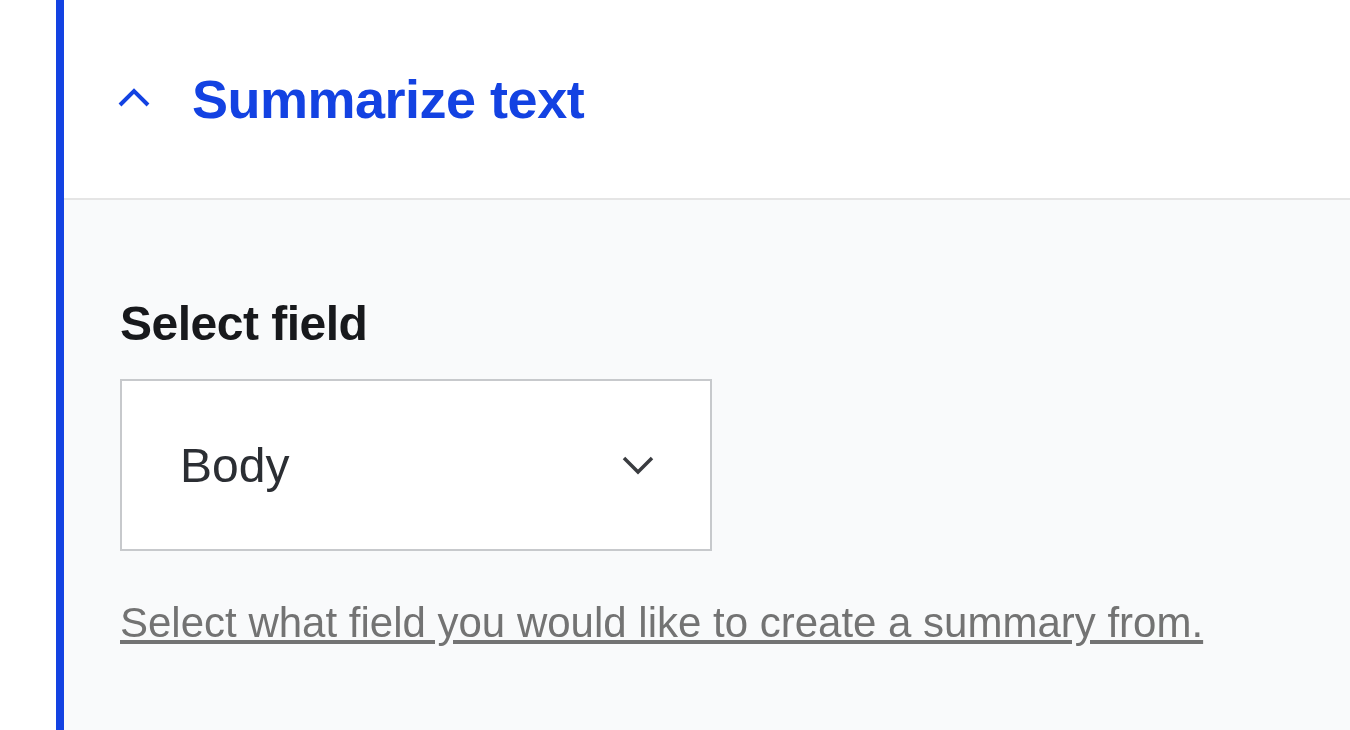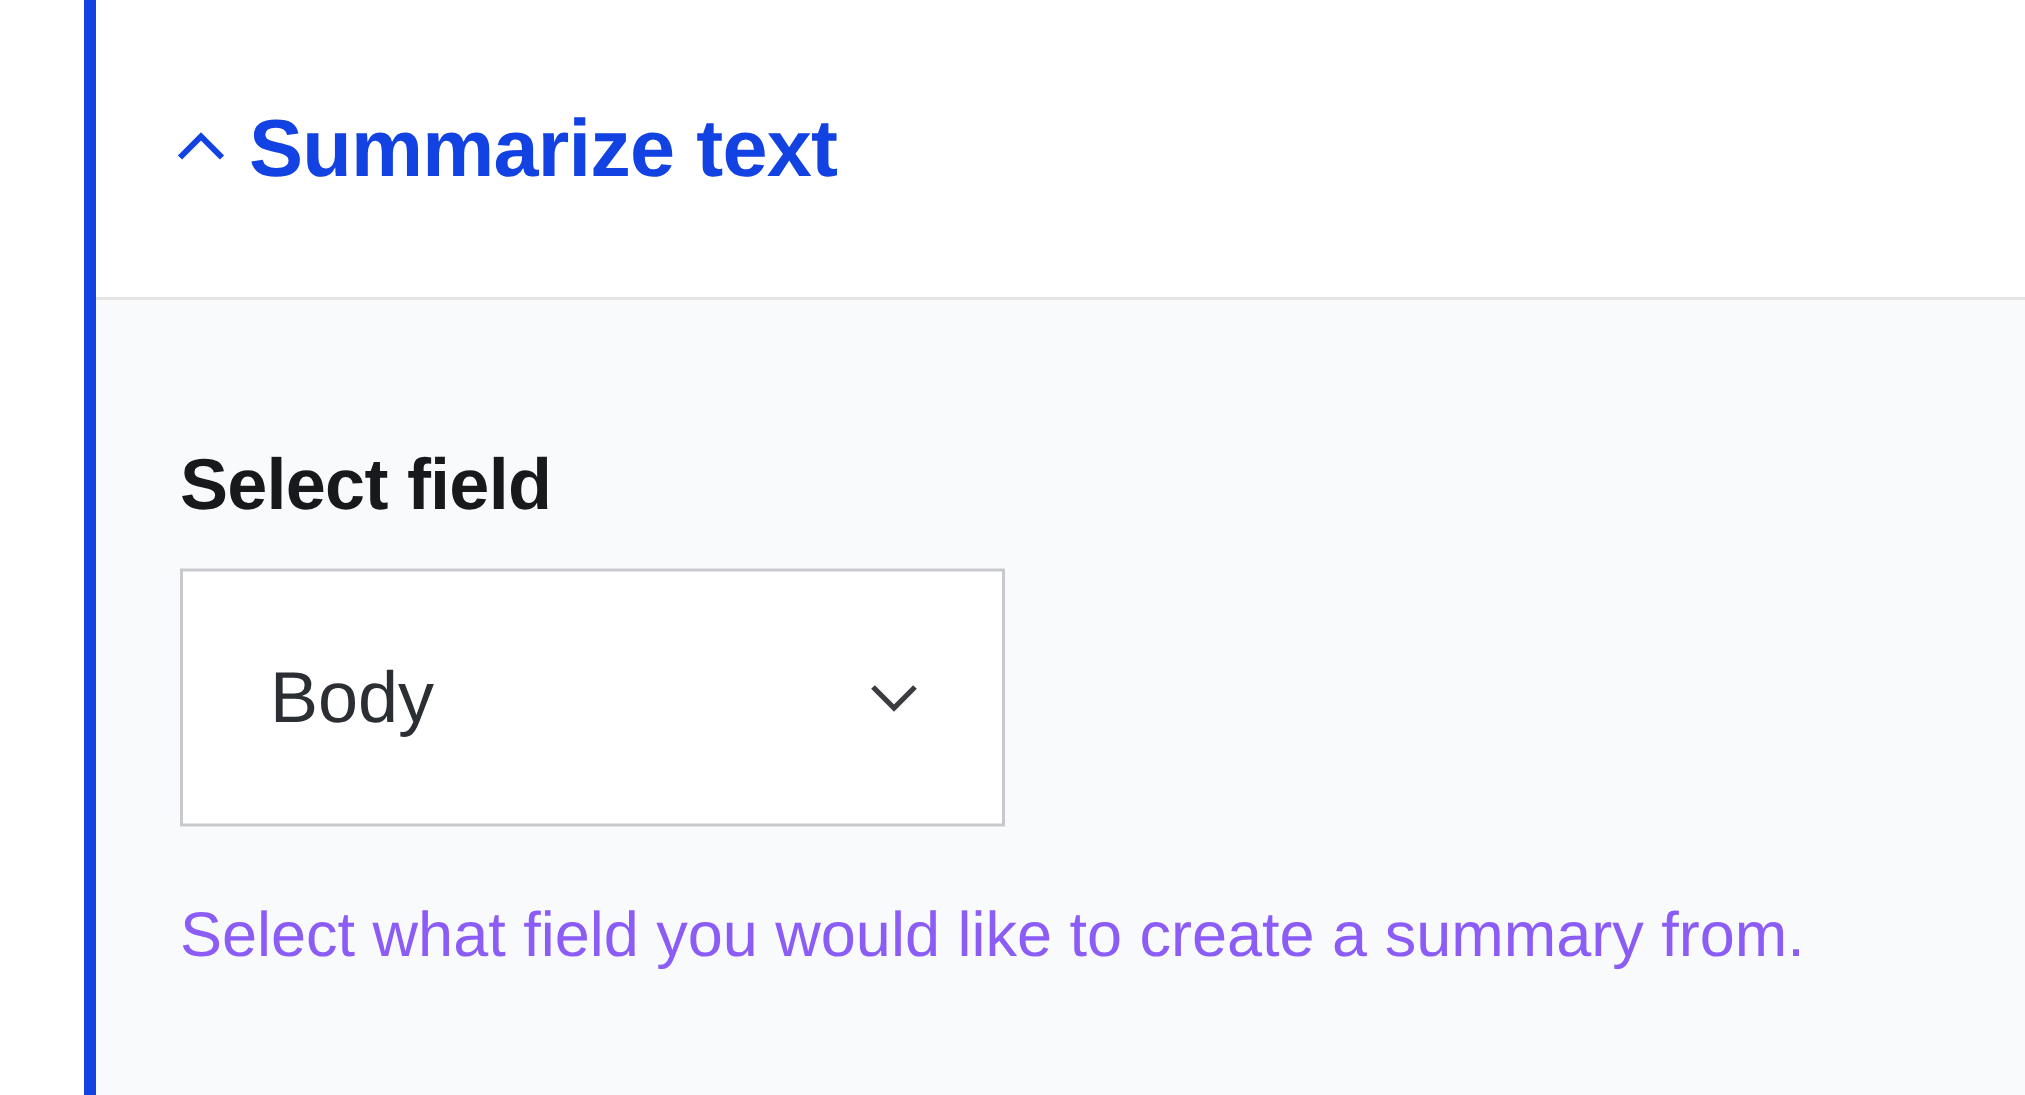--- a/index.html
+++ b/index.html
@@ -18,21 +18,21 @@
       margin-left: 56px;
       border-left: 8px solid #1342e2;
       height: 100%;
       position: relative;
     }
     .header {
       background: #ffffff;
       padding: 68px 0 68px 48px;
       display: flex;
       align-items: center;
-      gap: 10px;
+      gap: 36px;
       border-bottom: 2px solid #e5e5e5;
     }
     .chevron-up {
       width: 44px;
       height: 44px;
       display: flex;
       align-items: center;
       justify-content: center;
       color: #1342e2;
       flex-shrink: 0;
@@ -56,21 +56,21 @@
       height: 100%;
     }
     .field-label {
       color: #18191c;
       font-size: 48px;
       font-weight: 700;
       margin-bottom: 28px;
       letter-spacing: -0.5px;
     }
     .select-wrap {
-      width: 550px;
+      width: 592px;
       height: 172px;
       border: 2px solid #c7c9cc;
       background: #ffffff;
       display: flex;
       align-items: center;
       justify-content: space-between;
       padding: 0 48px 0 58px;
       margin-bottom: 40px;
       cursor: pointer;
     }
@@ -87,25 +87,26 @@
       justify-content: center;
     }
     .chevron-down svg {
       width: 48px;
       height: 48px;
       stroke: #3a3c40;
       stroke-width: 3.5;
       fill: none;
     }
     .help-text {
-      color: #8b5cf6;
+      color: #737373;
       font-size: 42px;
       font-weight: 400;
       line-height: 1.5;
       max-width: 1120px;
+      text-decoration: underline;
     }
   </style>
 </head>
 <body>
 
 <div class="panel">
   <div class="header">
     <span class="chevron-up">
       <svg viewBox="0 0 44 44">
           <polyline points="8,28 22,14 36,28"></polyline>

